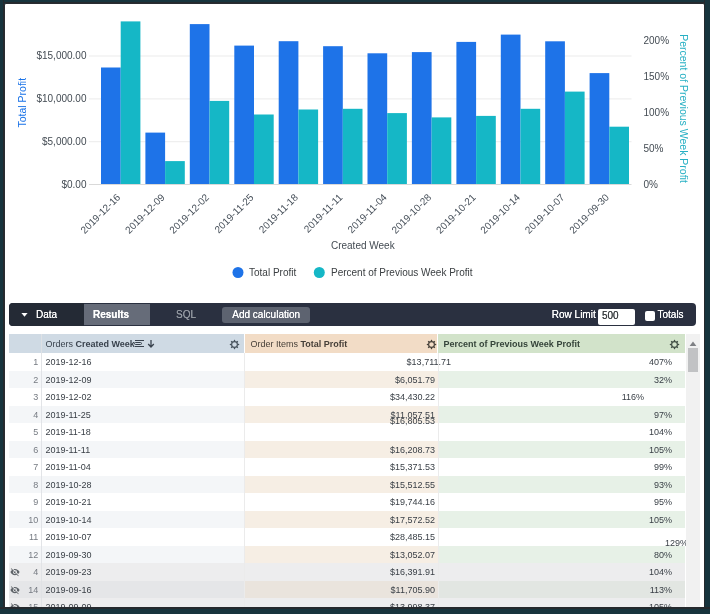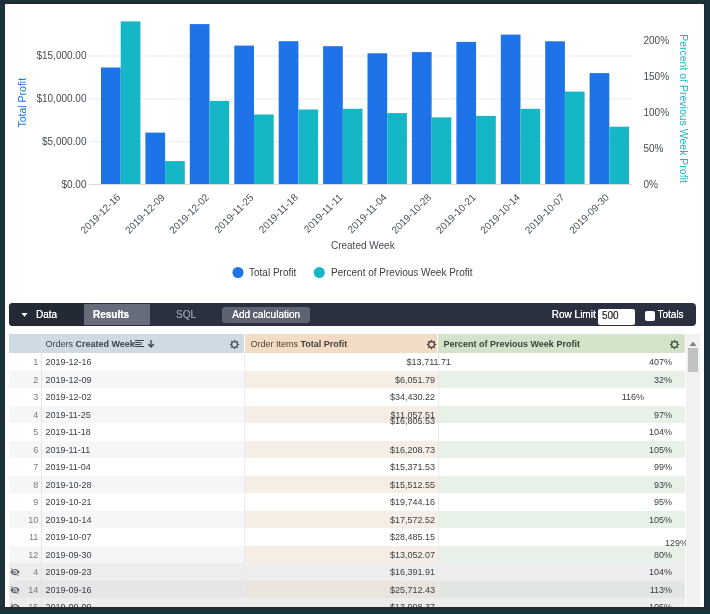--- a/index.html
+++ b/index.html
@@ -243,21 +243,21 @@
 <div class="abs cellr" style="left:300px;top:563.4px;width:135px;height:17.5px">$16,391.91</div>
 <div class="abs cellr" style="left:500px;top:563.4px;width:172px;height:17.5px">104%</div>
 <svg class="abs" style="left:10px;top:567.1px" width="10" height="10" viewBox="0 0 24 24">
     <path d="M12 7c2.76 0 5 2.24 5 5 0 .65-.13 1.26-.36 1.83l2.92 2.92c1.51-1.26 2.7-2.89 3.43-4.75-1.73-4.39-6-7.5-11-7.5-1.4 0-2.74.25-3.98.7l2.16 2.16C10.74 7.13 11.35 7 12 7zM2 4.27l2.28 2.28.46.46C3.08 8.3 1.78 10.02 1 12c1.73 4.39 6 7.5 11 7.5 1.55 0 3.03-.3 4.38-.84l.42.42L19.73 22 21 20.73 3.27 3 2 4.27zM7.53 9.8l1.55 1.55c-.05.21-.08.43-.08.65 0 1.66 1.34 3 3 3 .22 0 .44-.03.65-.08l1.55 1.55c-.67.33-1.41.53-2.2.53-2.76 0-5-2.24-5-5 0-.79.2-1.53.53-2.2zm4.31-.78l3.15 3.15.02-.16c0-1.66-1.34-3-3-3l-.17.01z" fill="#5f6469"></path>
   </svg>
 <div class="abs" style="left:9px;top:580.9px;width:234.7px;height:17.5px;background:#e5e6e8"></div>
 <div class="abs" style="left:243.7px;top:580.9px;width:193.90000000000003px;height:17.5px;background:#eae4dd"></div>
 <div class="abs" style="left:437.6px;top:580.9px;width:247.39999999999998px;height:17.5px;background:#e2e6e2"></div>
 <div class="abs num" style="left:0px;top:580.9px;width:38.3px;height:17.5px">14</div>
 <div class="abs cell" style="left:45.5px;top:580.9px;height:17.5px">2019-09-16</div>
-<div class="abs cellr" style="left:300px;top:580.9px;width:135px;height:17.5px">$25,712.43</div>
+<div class="abs cellr" style="left:300px;top:580.9px;width:135px;height:17.5px">$11,705.90</div>
 <div class="abs cellr" style="left:500px;top:580.9px;width:172px;height:17.5px">113%</div>
 <svg class="abs" style="left:10px;top:584.6px" width="10" height="10" viewBox="0 0 24 24">
     <path d="M12 7c2.76 0 5 2.24 5 5 0 .65-.13 1.26-.36 1.83l2.92 2.92c1.51-1.26 2.7-2.89 3.43-4.75-1.73-4.39-6-7.5-11-7.5-1.4 0-2.74.25-3.98.7l2.16 2.16C10.74 7.13 11.35 7 12 7zM2 4.27l2.28 2.28.46.46C3.08 8.3 1.78 10.02 1 12c1.73 4.39 6 7.5 11 7.5 1.55 0 3.03-.3 4.38-.84l.42.42L19.73 22 21 20.73 3.27 3 2 4.27zM7.53 9.8l1.55 1.55c-.05.21-.08.43-.08.65 0 1.66 1.34 3 3 3 .22 0 .44-.03.65-.08l1.55 1.55c-.67.33-1.41.53-2.2.53-2.76 0-5-2.24-5-5 0-.79.2-1.53.53-2.2zm4.31-.78l3.15 3.15.02-.16c0-1.66-1.34-3-3-3l-.17.01z" fill="#5f6469"></path>
   </svg>
 <div class="abs" style="left:9px;top:598.4px;width:234.7px;height:17.5px;background:#ededee"></div>
 <div class="abs" style="left:243.7px;top:598.4px;width:193.90000000000003px;height:17.5px;background:#ededee"></div>
 <div class="abs" style="left:437.6px;top:598.4px;width:247.39999999999998px;height:17.5px;background:#ededee"></div>
 <div class="abs num" style="left:0px;top:598.4px;width:38.3px;height:17.5px">15</div>
 <div class="abs cell" style="left:45.5px;top:598.4px;height:17.5px">2019-09-09</div>
 <div class="abs cellr" style="left:300px;top:598.4px;width:135px;height:17.5px">$13,998.37</div>

